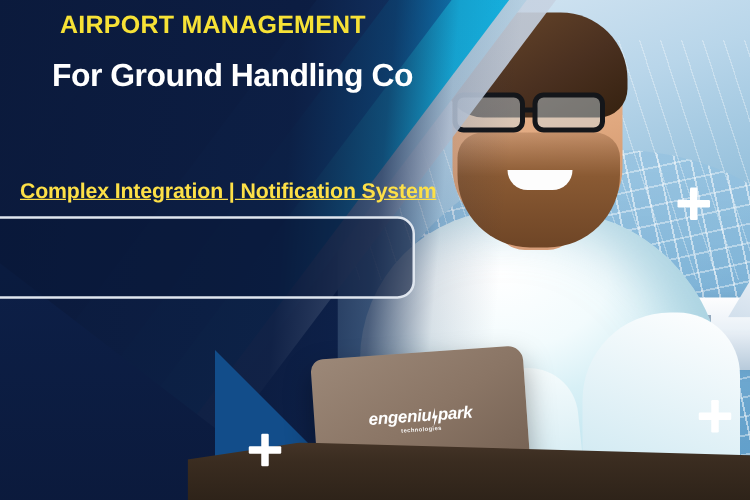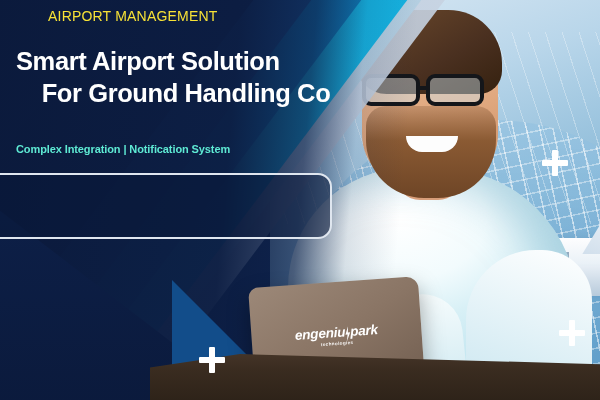--- a/index.html
+++ b/index.html
@@ -336,44 +336,45 @@
     color: #f2f5fa;
     font-size: 21px;
     font-weight: 400;
     letter-spacing: .1px;
   }
 
   .tagline {
     position: absolute;
     left: 16px;
     top: 143px;
-    color: #5eead4;
-    font-size: 11px;
+    color: #fde047;
+    font-size: 17px;
     font-weight: 700;
     letter-spacing: -0.1px;
+    text-decoration: underline;
   }
 
   .badge {
     position: absolute;
     left: -30px;
     top: 173px;
     width: 362px;
     height: 66px;
     border: 2px solid #dfe6ef;
     border-radius: 14px;
     background: rgba(10,24,56,.55);
   }
   .badge-text {
     position: absolute;
     left: 48px;
     top: 8px;
     width: 300px;
     color: #f7e236;
-    font-size: 14px;
-    font-weight: 400;
+    font-size: 20px;
+    font-weight: 700;
     line-height: 1.22;
     letter-spacing: .2px;
   }
 
   
   .plus {
     position: absolute;
     width: 26px;
     height: 26px;
   }
@@ -442,21 +443,20 @@
       <div class="wordmark"><span>engeniu</span><span class="bolt"></span><span>park</span></div>
       <div class="sub">technologies</div>
     </div>
   </div>
 
   <div class="desk"></div>
 
   <div class="content">
 
     <h1 class="headline">
-      <span>Smart Airport Solution</span>
       <span class="l2">For Ground Handling Co</span>
     </h1>
 
 
     <div class="tagline">Complex Integration | Notification System</div>
 
     <div class="badge"></div>
     <div class="badge-text">
       <span>AIRPORT MANAGEMENT</span><br>
     </div>

